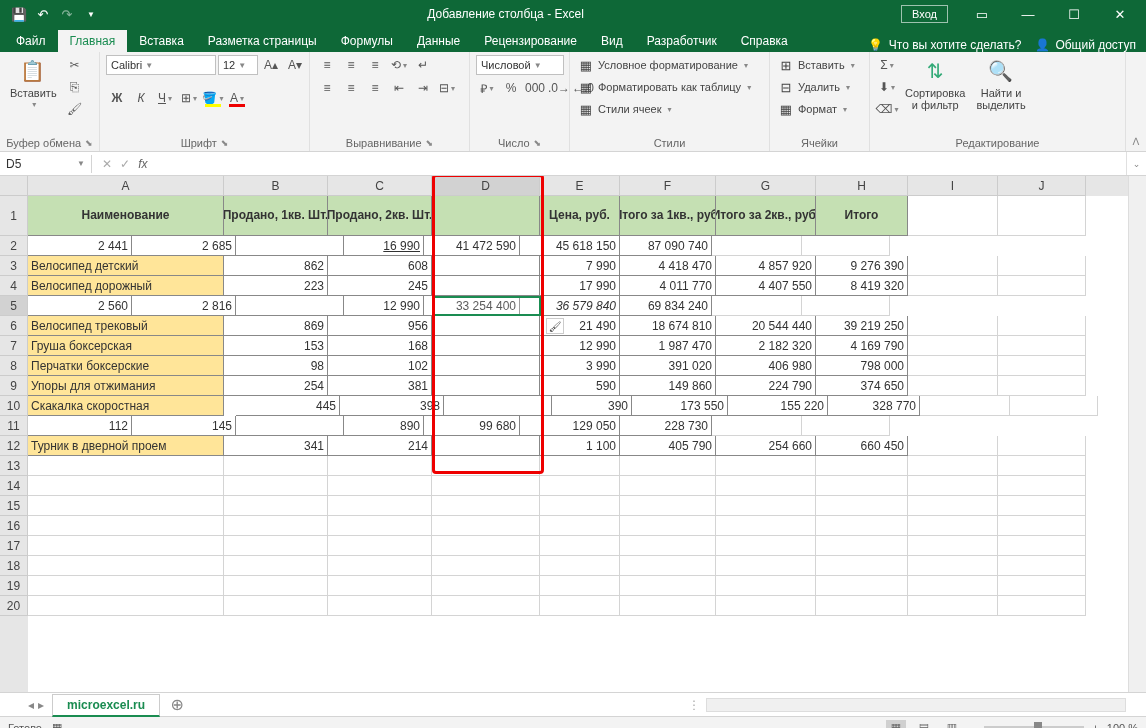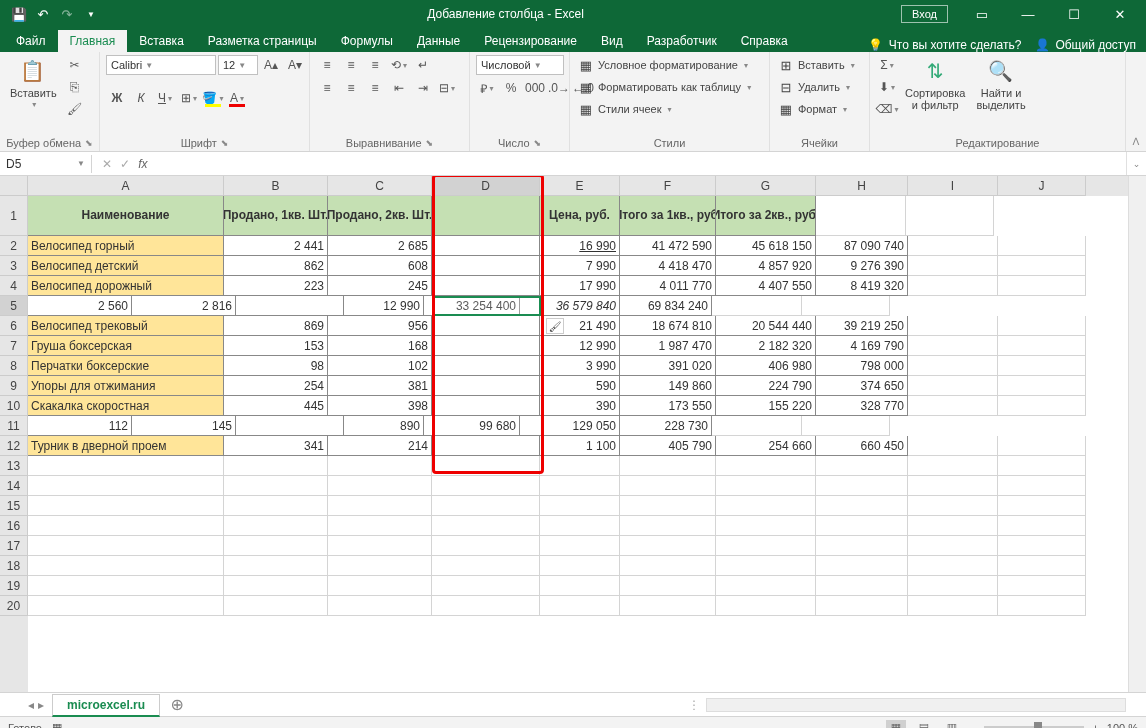--- a/index.html
+++ b/index.html
@@ -347,25 +347,25 @@
     </div>
   <div class="cells" id="cells">
       <div class="row hdr">
         <div class="cell th" style="width: 196px;">Наименование</div>
         <div class="cell th" style="width: 104px;">Продано, 1кв. Шт.</div>
         <div class="cell th" style="width: 104px;">Продано, 2кв. Шт.</div>
         <div class="cell th" style="width: 108px;"></div>
         <div class="cell th" style="width: 80px;">Цена, руб.</div>
         <div class="cell th" style="width: 96px;">Итого за 1кв., руб.</div>
         <div class="cell th" style="width: 100px;">Итого за 2кв., руб.</div>
-        <div class="cell plain" style="width: 90px;"></div>
-        <div class="cell plain" style="width: 88px;"></div>
-      </div>
-      <div class="row">
-        <div class="cell name" style="width: 196px;">Велосипед горный</div>
+        <div class="cell th" style="width: 92px;">Итого</div>
+        <div class="cell plain" style="width: 90px;"></div>
+        <div class="cell plain" style="width: 88px;"></div>
+      </div>
+      <div class="row">
         <div class="cell num" style="width: 104px;">2 441</div>
         <div class="cell num" style="width: 104px;">2 685</div>
         <div class="cell empty-d" style="width: 108px;"></div>
         <div class="cell num" style="width: 80px; text-decoration: underline;">16 990</div>
         <div class="cell num" style="width: 96px;">41 472 590</div>
         <div class="cell num" style="width: 100px;">45 618 150</div>
         <div class="cell num" style="width: 92px;">87 090 740</div>
         <div class="cell plain" style="width: 90px;"></div>
         <div class="cell plain" style="width: 88px;"></div>
       </div>
@@ -447,21 +447,21 @@
         <div class="cell empty-d" style="width: 108px;"></div>
         <div class="cell num" style="width: 80px;">590</div>
         <div class="cell num" style="width: 96px;">149 860</div>
         <div class="cell num" style="width: 100px;">224 790</div>
         <div class="cell num" style="width: 92px;">374 650</div>
         <div class="cell plain" style="width: 90px;"></div>
         <div class="cell plain" style="width: 88px;"></div>
       </div>
       <div class="row">
         <div class="cell name" style="width: 196px;">Скакалка скоростная</div>
-        <div class="cell num" style="width: 104px;">445</div>
+        <div class="cell num" style="width: 104px; margin-left: 12px;">445</div>
         <div class="cell num" style="width: 104px;">398</div>
         <div class="cell empty-d" style="width: 108px;"></div>
         <div class="cell num" style="width: 80px;">390</div>
         <div class="cell num" style="width: 96px;">173 550</div>
         <div class="cell num" style="width: 100px;">155 220</div>
         <div class="cell num" style="width: 92px;">328 770</div>
         <div class="cell plain" style="width: 90px;"></div>
         <div class="cell plain" style="width: 88px;"></div>
       </div>
       <div class="row">

